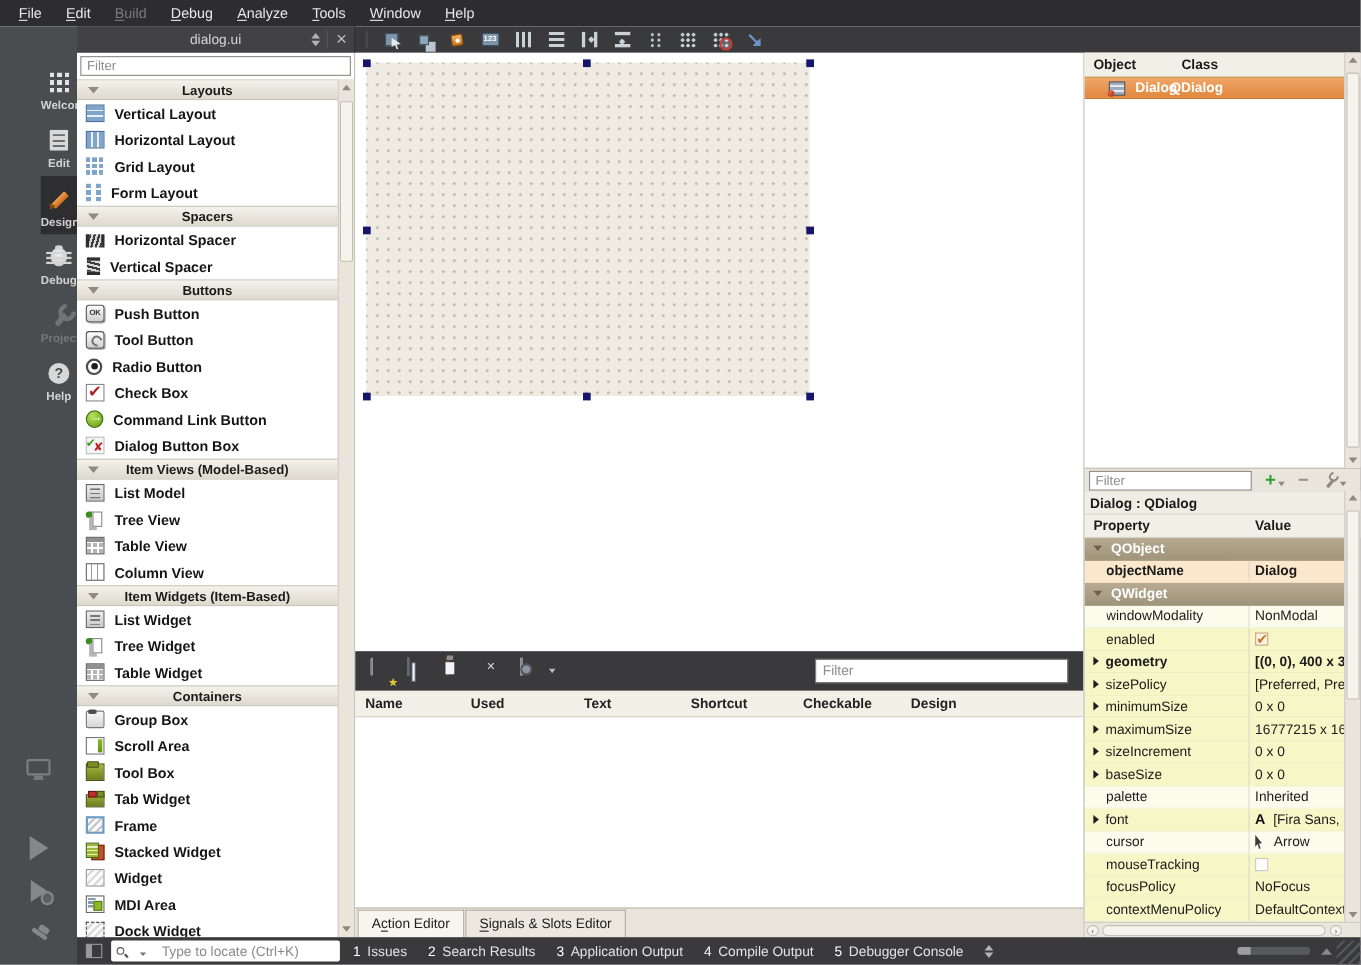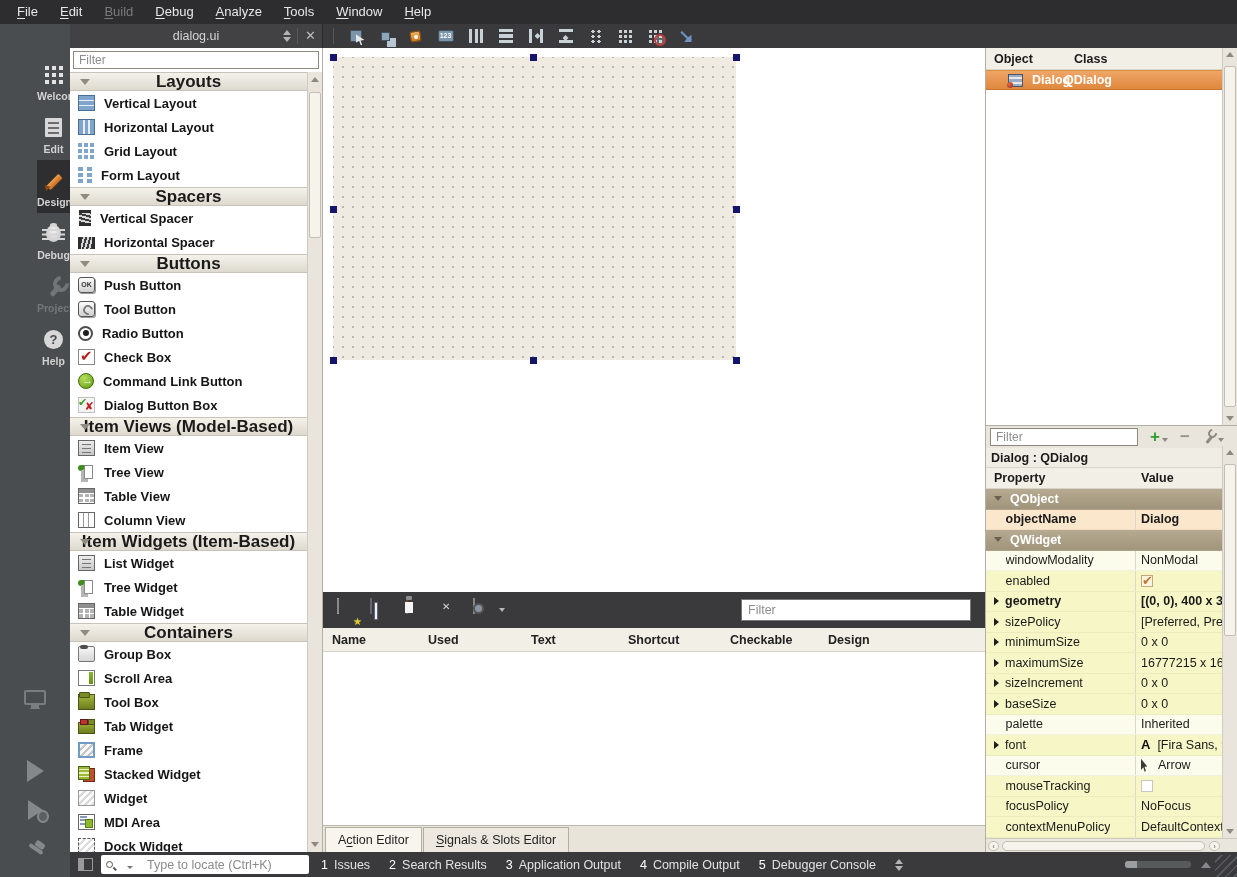--- a/index.html
+++ b/index.html
@@ -72,21 +72,21 @@
   .mi-playbug::after{content:"";position:absolute;left:-4px;top:2px;width:8px;height:9px;background:#5b5f62;border-radius:50%;box-shadow:0 0 0 2px #84888b;}
   .mi-hammer{width:22px;height:22px;position:relative;}
   .mi-hammer::before{content:"";position:absolute;left:4px;top:9px;width:16px;height:4px;background:#84888b;border-radius:2px;transform:rotate(35deg);}
   .mi-hammer::after{content:"";position:absolute;right:1px;top:4px;width:10px;height:6px;background:#84888b;border-radius:2px;transform:rotate(35deg);}
 
   
   #widgetbox{position:absolute;left:70px;top:48px;width:253px;bottom:25px;background:#fff;border-right:1px solid #b3afa6;display:flex;flex-direction:column;}
   #wb-filter{margin:3px;height:18px;border:1px solid #8d897f;padding:0 5px;font:12px "Liberation Sans","DejaVu Sans",sans-serif;color:#333;outline:none;}
   #wb-filter::placeholder{color:#8d8d8d;}
   #wb-list{flex:1;overflow:hidden;position:relative;padding-right:15px;}
-  .wb-header{height:19px;background:linear-gradient(#f5f2eb,#ddd9ce);border-top:1px solid #c8c4ba;border-bottom:1px solid #c8c4ba;display:flex;align-items:center;justify-content:center;position:relative;font-weight:bold;font-size:17px;}
+  .wb-header{height:19px;background:linear-gradient(#f5f2eb,#ddd9ce);border-top:1px solid #c8c4ba;border-bottom:1px solid #c8c4ba;display:flex;align-items:center;justify-content:center;position:relative;font-weight:bold;font-size:12px;}
   .wb-header .tri{position:absolute;left:10px;width:0;height:0;border-left:5px solid transparent;border-right:5px solid transparent;border-top:6px solid #908b80;}
   .wb-item{height:24px;display:flex;align-items:center;padding-left:8px;font-size:13px;font-weight:600;color:#151515;}
   .wi{width:17px;height:16px;margin-right:9px;flex:none;position:relative;}
   .wi-vlayout,.wi-hlayout{border:1px solid #4a6f96;}
   .wi-vlayout{background:linear-gradient(to bottom,#7fa5cc 0 26%,#e9eff6 26% 37%,#7fa5cc 37% 63%,#e9eff6 63% 74%,#7fa5cc 74% 100%);}
   .wi-hlayout{background:linear-gradient(to right,#7fa5cc 0 26%,#e9eff6 26% 37%,#7fa5cc 37% 63%,#e9eff6 63% 74%,#7fa5cc 74% 100%);}
   .wi-glayout{background-image:repeating-linear-gradient(to bottom,transparent 0 4px,#fff 4px 6px),repeating-linear-gradient(to right,#7fa5cc 0 4px,#fff 4px 6px);}
   .wi-flayout{width:14px;background-image:repeating-linear-gradient(to bottom,transparent 0 4px,#fff 4px 6px),repeating-linear-gradient(to right,#7fa5cc 0 5px,#fff 5px 9px);}
   .wi-hspacer{height:12px;margin-top:1px;border-left:3px solid #2e2e2e;border-right:3px solid #2e2e2e;background:repeating-linear-gradient(105deg,#3c3c3c 0 2px,#d8d8d8 2px 4px);}
   .wi-vspacer{width:12px;margin-left:1px;border-top:3px solid #2e2e2e;border-bottom:3px solid #2e2e2e;background:repeating-linear-gradient(15deg,#3c3c3c 0 2px,#d8d8d8 2px 4px);}
@@ -366,26 +366,26 @@
         </div>
         <div class="wb-item">
           <span class="wi wi-flayout"></span>
           <span>Form Layout</span>
         </div>
         <div class="wb-header">
           <span class="tri"></span>
           <span>Spacers</span>
         </div>
         <div class="wb-item">
+          <span class="wi wi-hspacer"></span>
+          <span>Horizontal Spacer</span>
+        </div>
+        <div class="wb-item">
           <span class="wi wi-vspacer"></span>
           <span>Vertical Spacer</span>
-        </div>
-        <div class="wb-item">
-          <span class="wi wi-hspacer"></span>
-          <span>Horizontal Spacer</span>
         </div>
         <div class="wb-header">
           <span class="tri"></span>
           <span>Buttons</span>
         </div>
         <div class="wb-item">
           <span class="wi wi-push"></span>
           <span>Push Button</span>
         </div>
         <div class="wb-item">
@@ -407,21 +407,21 @@
         <div class="wb-item">
           <span class="wi wi-dbb"></span>
           <span>Dialog Button Box</span>
         </div>
         <div class="wb-header">
           <span class="tri"></span>
           <span>Item Views (Model-Based)</span>
         </div>
         <div class="wb-item">
           <span class="wi wi-list"></span>
-          <span>Item View</span>
+          <span>List Model</span>
         </div>
         <div class="wb-item">
           <span class="wi wi-tree"></span>
           <span>Tree View</span>
         </div>
         <div class="wb-item">
           <span class="wi wi-table"></span>
           <span>Table View</span>
         </div>
         <div class="wb-item">

